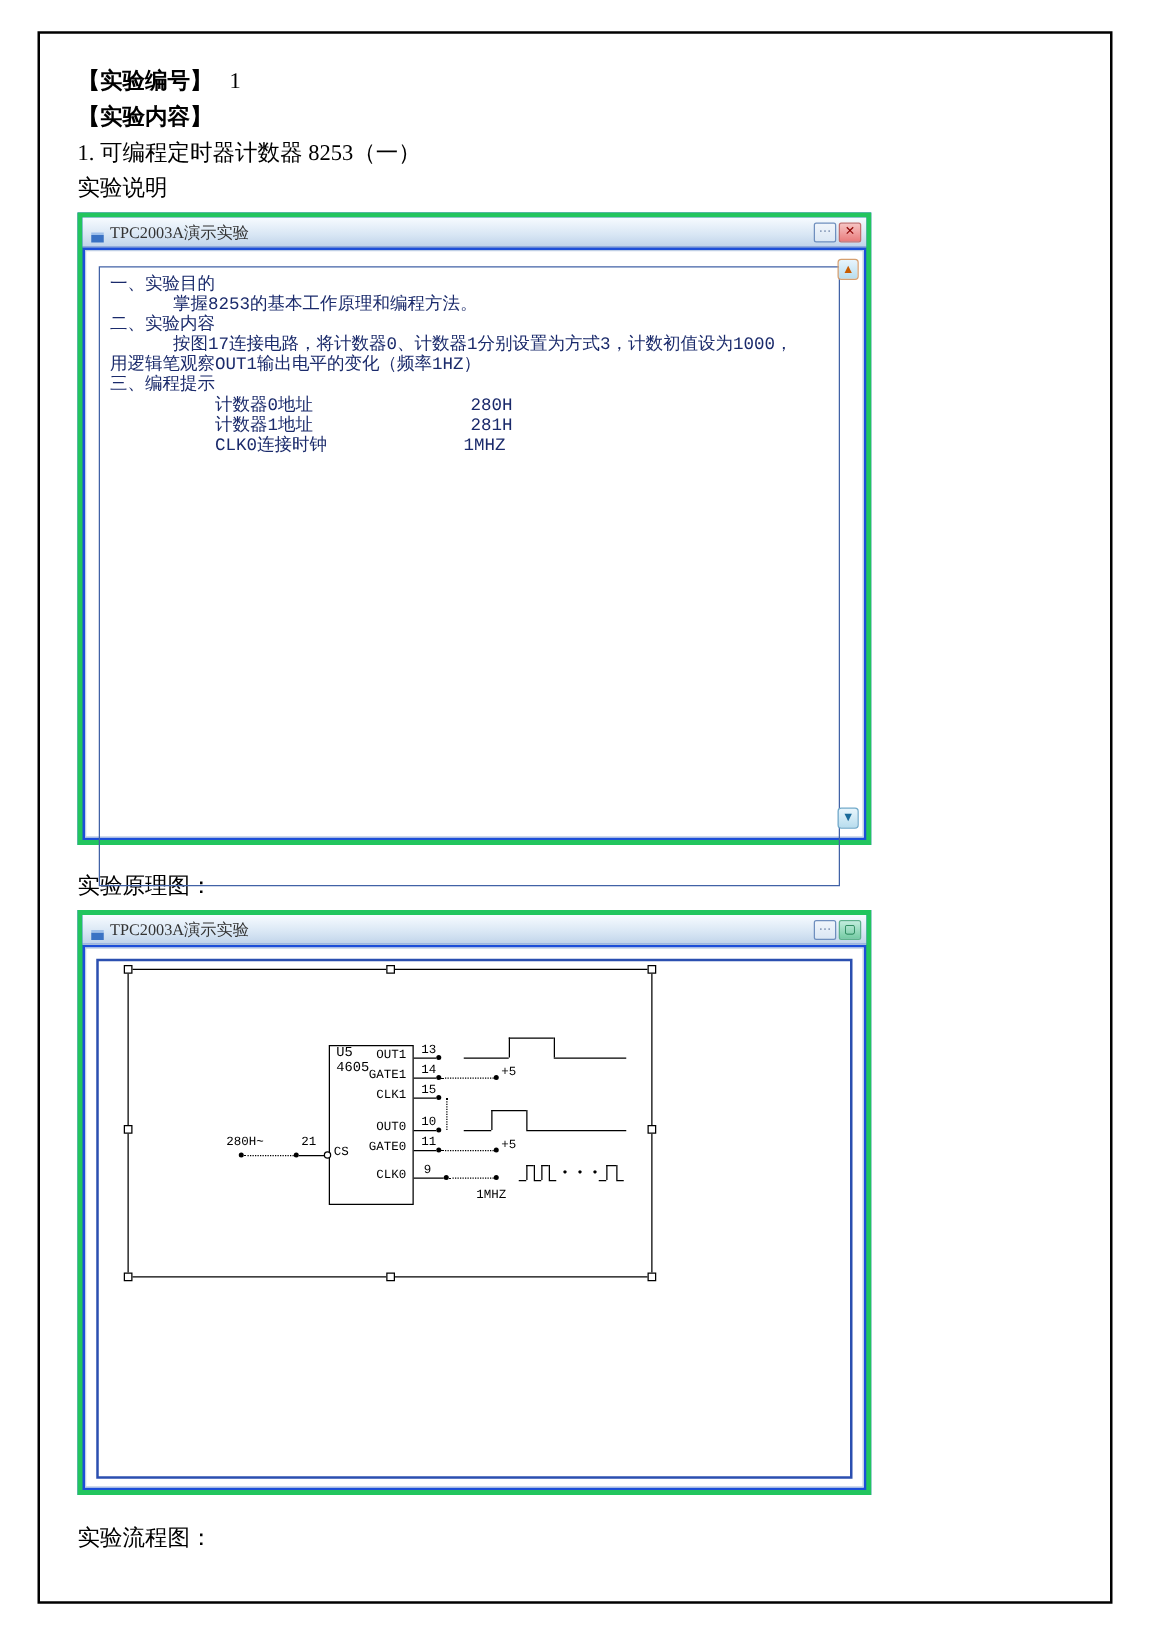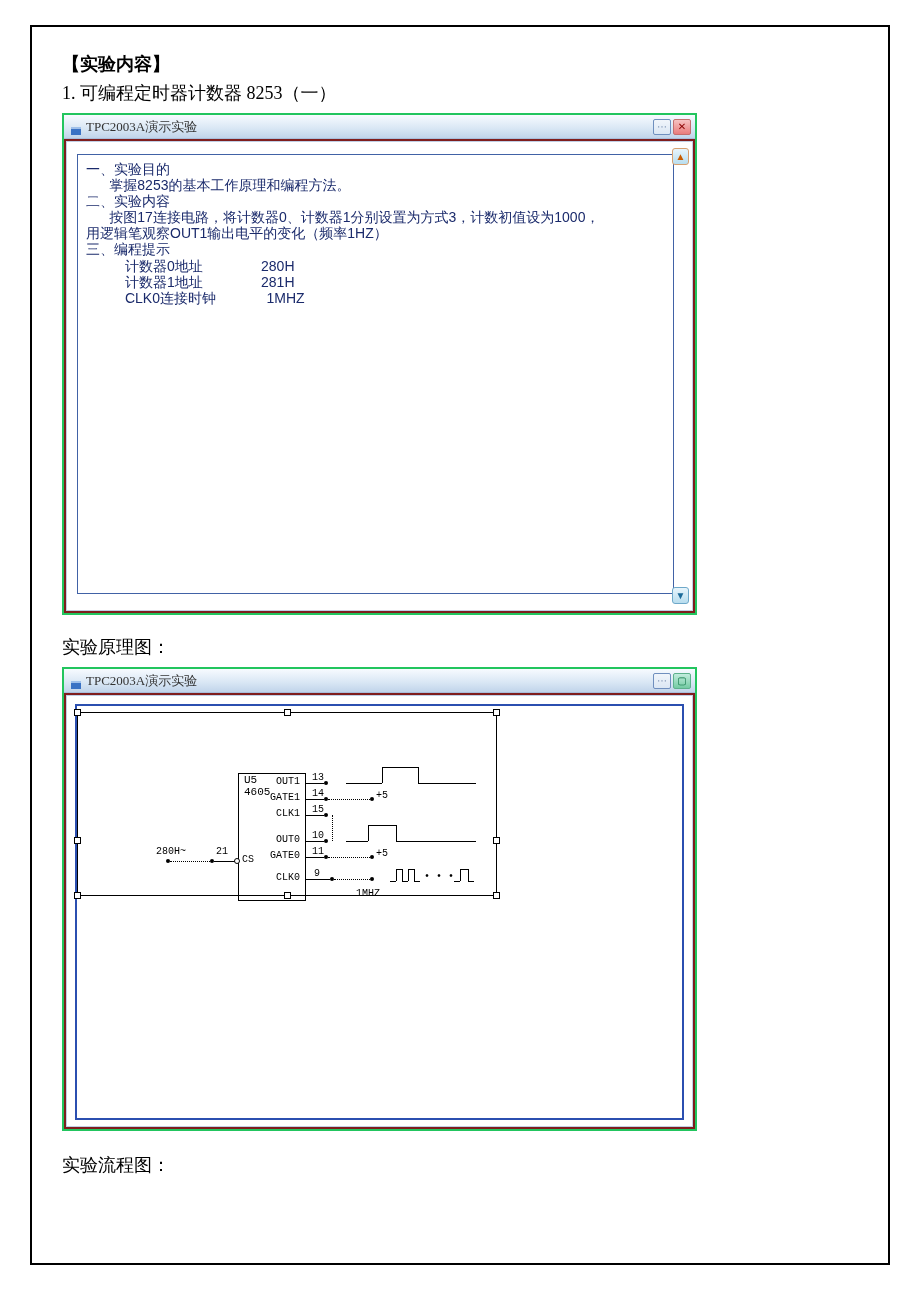--- a/index.html
+++ b/index.html
@@ -11,22 +11,22 @@
     width: 920px;
   }
   .page-frame {
     border: 2px solid #000;
     padding: 20px 30px 35px 30px;
     min-height: 1240px;
   }
   .header-line { margin: 5px 0; }
   .bold-bracket { font-weight: bold; }
   .window {
-    border: 2px solid #22c55e;
-    background: #7f1d1d;
+    border: 4px solid #22c55e;
+    background: #1d4ed8;
     margin: 8px 0 20px 0;
     width: 635px;
   }
   .titlebar {
     display: flex;
     align-items: center;
     height: 24px;
     background: linear-gradient(180deg,#f7fbff 0%,#d8e6f4 60%,#c1d4ea 100%);
     border-bottom: 1px solid #a9bedb;
     padding: 0 2px;
@@ -72,23 +72,23 @@
     background: #fff;
     border: 1px solid #c0cfe5;
     margin: 2px;
   }
   .body1 { height: 470px; }
   .body2 { height: 432px; }
   .blue-inner {
     border: 1px solid #4162a6;
     margin: 12px 18px 12px 10px;
     padding: 6px 8px 8px 8px;
-    height: 440px;
+    height: 496px;
     position: relative;
-    font-family: Liberation Sans, sans-serif;
+    font-family: Liberation Mono, monospace;
     font-size: 14px;
     color: #1a2a6b;
     line-height: 1.15;
     overflow: hidden;
   }
   .blue-inner .row { white-space: pre; }
   .sb-up, .sb-down {
     position: absolute;
     right: 3px;
     width: 17px; height: 17px;
@@ -104,22 +104,22 @@
   .sb-down { bottom: 6px; }
   .schematic-outer {
     border: 2px solid #2b4fb0;
     margin: 8px;
     height: 416px;
     position: relative;
     background: #fff;
   }
   .schematic-stage {
     position: absolute;
-    left: 0; top: 6px;
-    width: 420px; height: 184px;
+    left: 23px; top: 6px;
+    width: 420px; height: 247px;
     border: 1px solid #000;
   }
   .chip-box {
     position:absolute;
     left:160px; top:60px;
     width:68px; height:128px;
     border:1px solid #000;
   }
   .chiplabel { position:absolute; font:11px/1 "Courier New",monospace; color:#000; }
   .pinlabel  { position:absolute; font:10px/1 "Courier New",monospace; color:#000; }
@@ -127,27 +127,32 @@
   .dashwire { position:absolute; border-top:1px dotted #000; height:0; }
   .node { position:absolute; width:4px; height:4px; background:#000; border-radius:50%; }
   .bodytext { margin: 4px 0; }
   .sq { position:absolute; background:#fff; width:7px;height:7px; border:1px solid #000;}
 </style>
 </head>
 <body>
 
 <div class="page-frame">
 
+  <div class="header-line">
+    <span class="bold-bracket">【实验编号】</span>
+    &nbsp;&nbsp;<span>1</span>
+  </div>
 
 
   <div class="header-line">
     <span class="bold-bracket">【实验内容】</span>
   </div>
 
   <div class="bodytext">1. 可编程定时器计数器 8253（一）</div>
+  <div class="bodytext">实验说明</div>
 
   <div class="window">
     <div class="titlebar">
       <span class="title-icon">
         <svg viewBox="0 0 12 12">
             <rect x="1" y="4" width="10" height="6" fill="#3a72c4"></rect>
             <rect x="1" y="2" width="10" height="2" fill="#9fc0ea"></rect>
           </svg>
       </span>
       <span class="title-text">TPC2003A演示实验</span>

